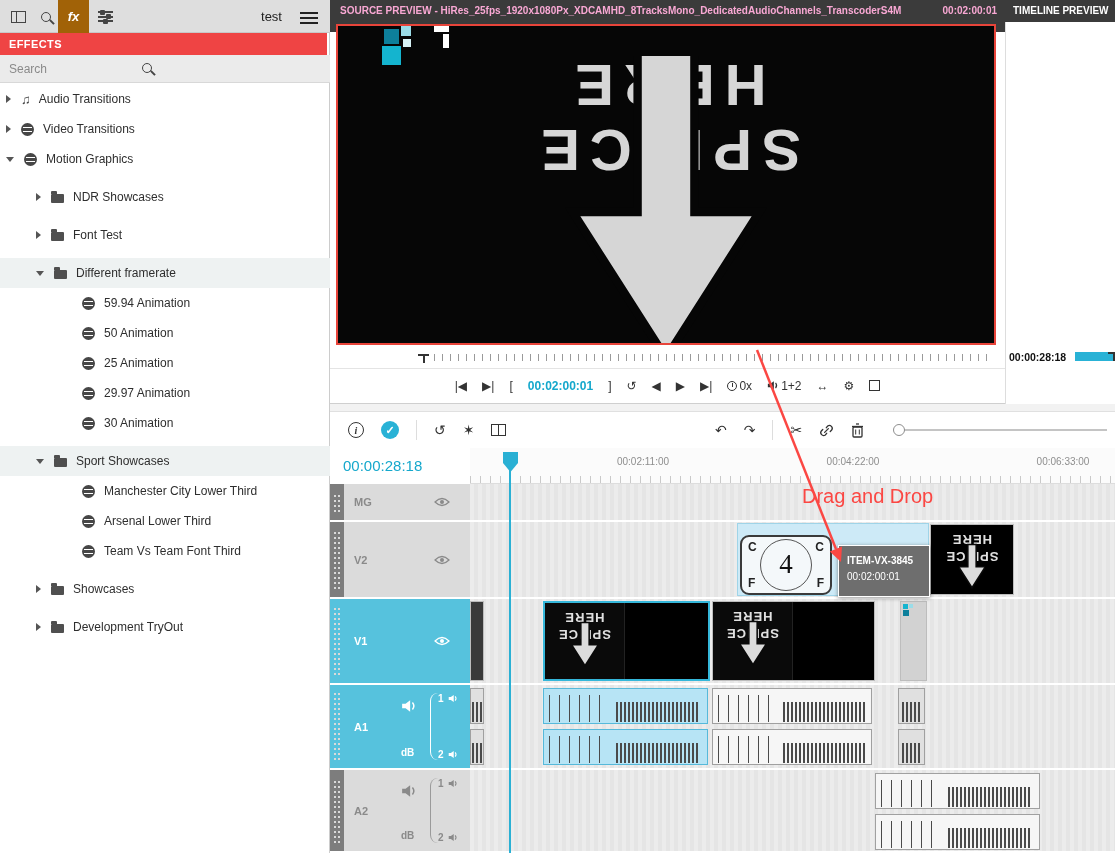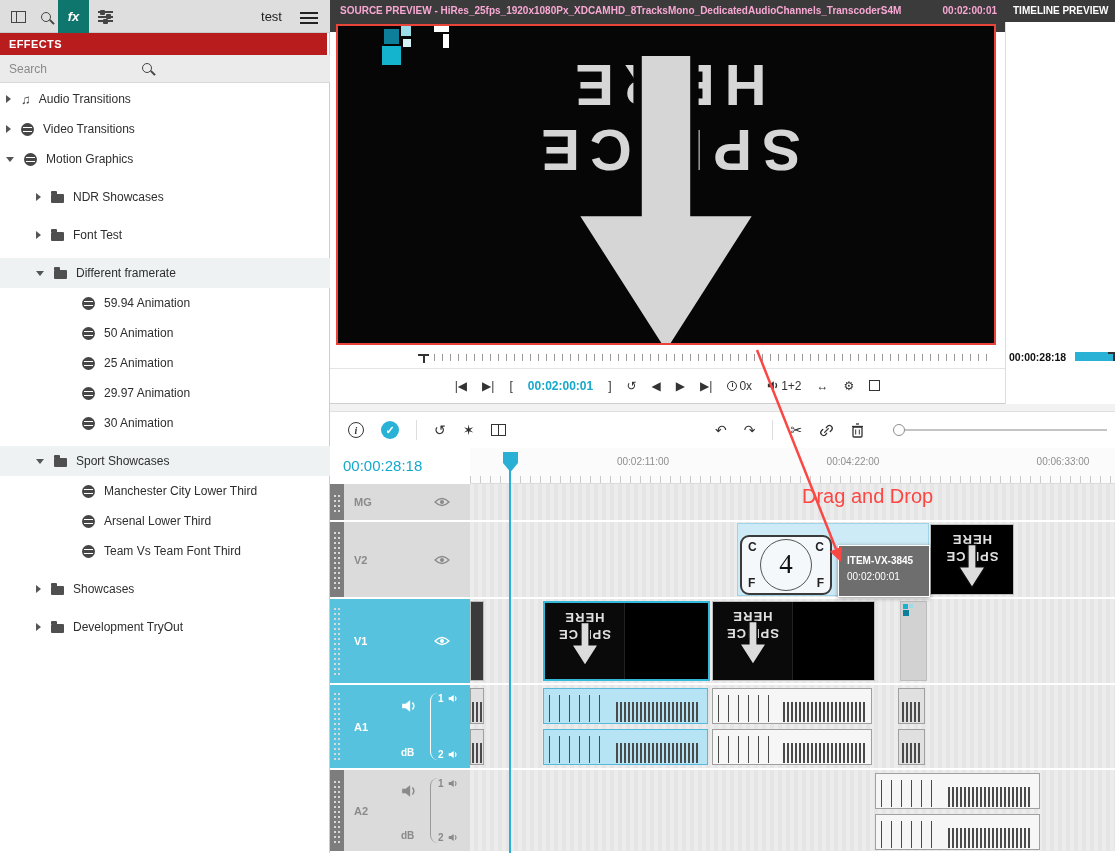--- a/index.html
+++ b/index.html
@@ -3,32 +3,32 @@
 <meta charset="utf-8">
 <style>
   *{margin:0;padding:0;box-sizing:border-box;}
   html,body{background:#fff;}
   #app{position:relative;width:1115px;height:853px;background:#fff;font-family:"Liberation Sans",sans-serif;overflow:hidden;}
 
   
   .left-panel{position:absolute;left:0;top:0;width:330px;height:853px;background:#fff;border-right:1px solid #ccc;}
   .left-toolbar{position:absolute;left:0;top:0;width:330px;height:33px;background:#dedede;border-bottom:1px solid #c8c8c8;}
   .lt-icon{position:absolute;top:0;height:33px;display:flex;align-items:center;justify-content:center;}
-  .fx-tile{background:#0f766e;color:#fff;width:31px;font-style:italic;font-weight:bold;font-size:13px;}
+  .fx-tile{background:#a16207;color:#fff;width:31px;font-style:italic;font-weight:bold;font-size:13px;}
   .grid-icon{width:15px;height:12px;border:1.6px solid #444;position:relative;}
   .grid-icon::after{content:"";position:absolute;left:4px;top:0;bottom:0;width:1.6px;background:#444;}
   .mag{width:10px;height:10px;border:1.6px solid #444;border-radius:50%;position:relative;display:inline-block;}
   .mag::after{content:"";position:absolute;width:6px;height:1.8px;background:#444;transform:rotate(45deg);right:-5px;bottom:-2px;}
   .sliders-icon i{display:block;width:15px;height:2px;background:#444;margin:2.5px 0;position:relative;}
   .sliders-icon i::after{content:"";position:absolute;top:-1.5px;width:5px;height:5px;background:#444;border-radius:1px;}
   .sliders-icon i:nth-child(1)::after{left:2px;} .sliders-icon i:nth-child(2)::after{left:8px;} .sliders-icon i:nth-child(3)::after{left:5px;}
   .workspace{position:absolute;right:48px;top:0;height:33px;display:flex;align-items:center;font-size:13px;color:#222;}
   .burger{position:absolute;right:12px;top:9px;cursor:pointer;}
   .burger i{display:block;width:18px;height:2.4px;background:#222;margin:2.6px 0;}
-  .effects-header{position:absolute;left:0;top:33px;width:327px;height:22px;background:#b91c1c;color:#fff;font-size:11px;font-weight:bold;line-height:22px;padding-left:9px;letter-spacing:.4px;}
+  .effects-header{position:absolute;left:0;top:33px;width:327px;height:22px;background:#ef4444;color:#fff;font-size:11px;font-weight:bold;line-height:22px;padding-left:9px;letter-spacing:.4px;}
   .search-row{position:absolute;left:0;top:55px;width:330px;height:28px;background:#ebebeb;border-bottom:1px solid #d8d8d8;}
   .search-row input{position:absolute;left:2px;top:3px;width:140px;height:22px;border:none;background:transparent;font-size:12px;padding-left:7px;color:#555;outline:none;font-family:"Liberation Sans",sans-serif;}
   .search-row input::placeholder{color:#8a8a8a;}
   .search-row .mag{position:absolute;left:142px;top:8px;}
   .tree{position:absolute;left:0;top:84px;width:330px;}
   .trow{height:30px;display:flex;align-items:center;font-size:12px;color:#2e2e2e;cursor:pointer;}
   .trow.hl{background:#eef2f2;}
   .d0{padding-left:6px;} .d1{padding-left:36px;margin-top:8px;} .d2{padding-left:82px;}
   .chev{width:0;height:0;flex:0 0 auto;margin-right:10px;}
   .chev.r{border-top:4px solid transparent;border-bottom:4px solid transparent;border-left:5px solid #555;}

